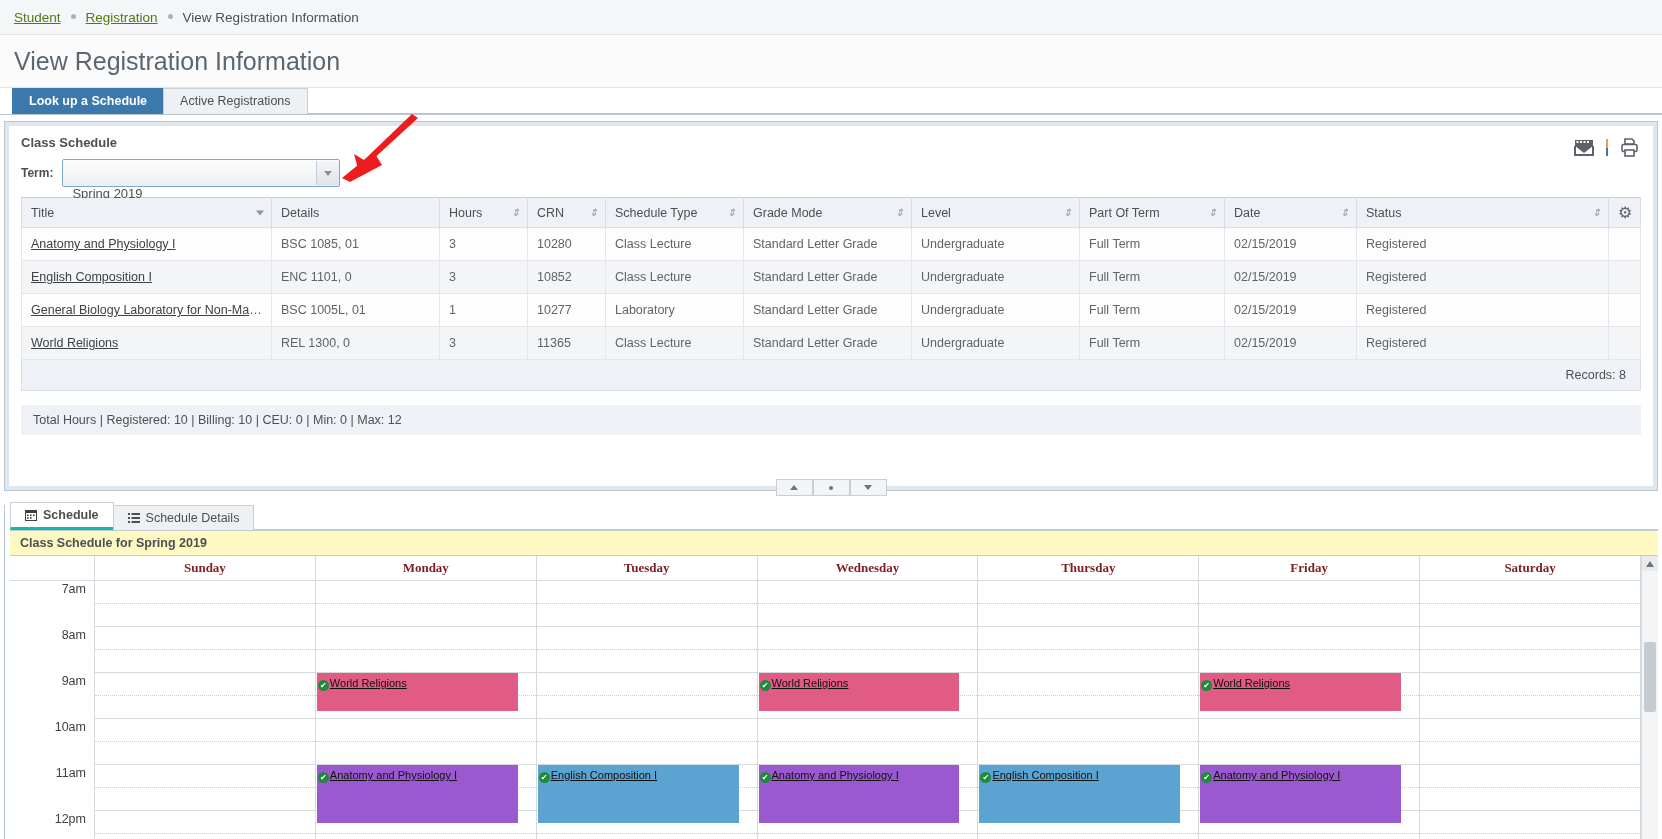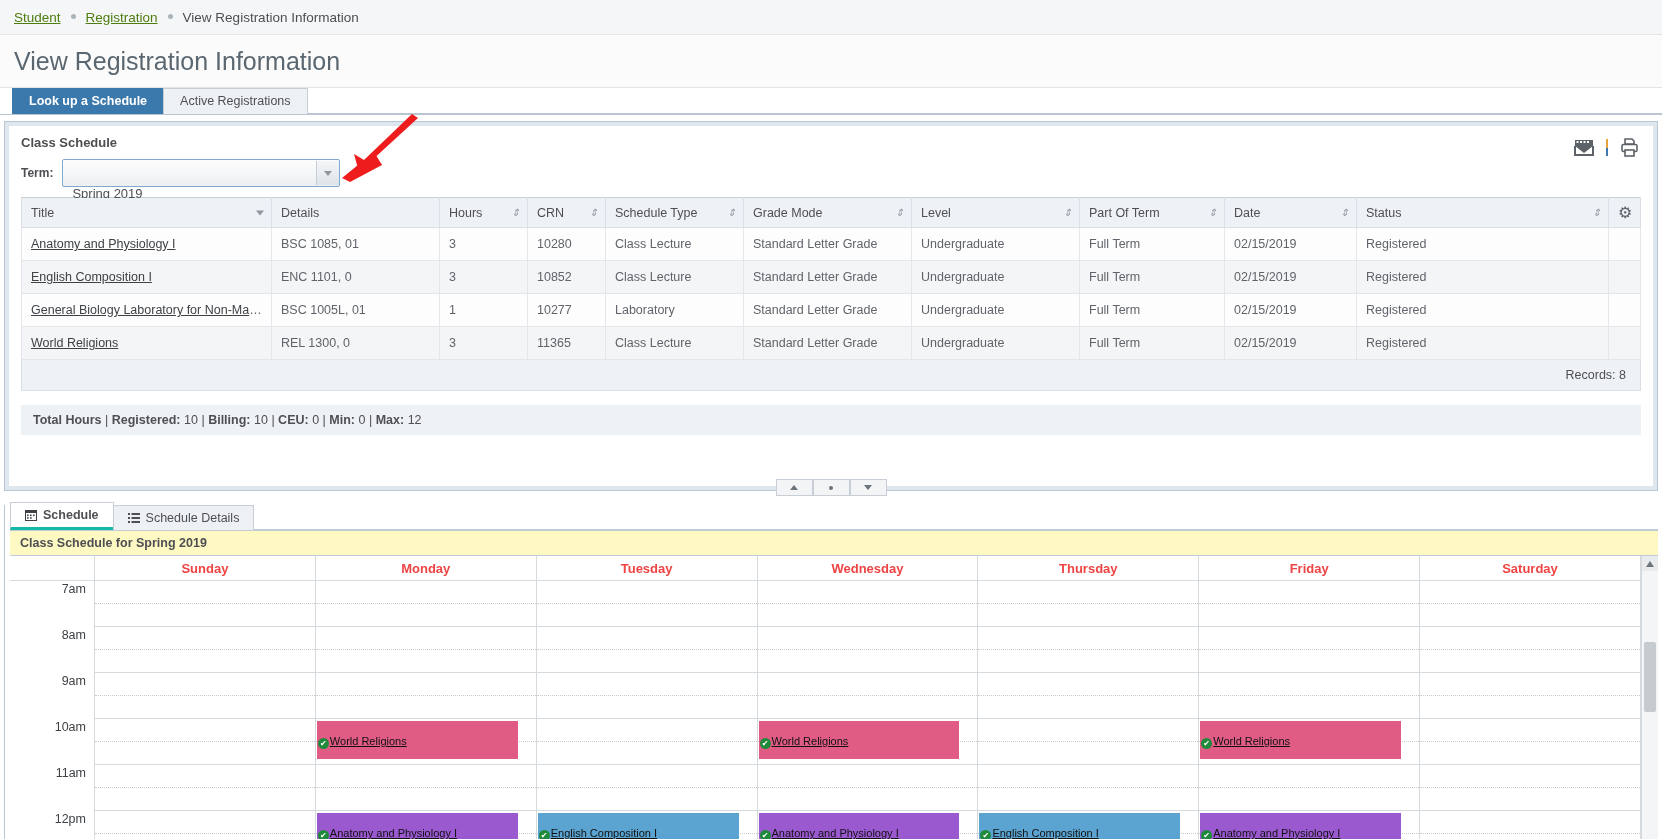--- a/index.html
+++ b/index.html
@@ -86,21 +86,21 @@
   th.gear{width:32px;}
   .gear-glyph{font-size:16px;color:#5d6268;display:inline-block;line-height:1;}
   .records-row{
     margin:0 12px;border:1px solid #d9dfe5;border-top:none;background:#eef1f5;
     height:30px;line-height:30px;text-align:right;padding-right:14px;font-size:12.5px;color:#4d4f53;
   }
   .totals{
     margin:14px 12px 0 12px;background:#eef1f5;height:30px;line-height:30px;
     padding:0 12px;font-size:12.5px;color:#4d4f53;
   }
-  .totals b{font-weight:bold;}
+  .totals b{font-weight:normal;}
   
   .splitter{position:absolute;left:0;right:0;bottom:-10px;display:flex;
             justify-content:center;align-items:center;gap:0;}
   .sp-btn{width:35px;height:15px;border:1px solid #c7ced5;background:#f2f4f6;
           display:flex;align-items:center;justify-content:center;cursor:pointer;}
   .sp-btn i.up{width:0;height:0;border-left:4px solid transparent;border-right:4px solid transparent;
                border-bottom:5px solid #6d757c;}
   .sp-btn i.dn{width:0;height:0;border-left:4px solid transparent;border-right:4px solid transparent;
                border-top:5px solid #6d757c;}
   .sp-dot{width:4px;height:4px;border-radius:50%;background:#6d757c;}
@@ -111,34 +111,34 @@
           border-bottom:none;background:#eef1f4;margin-right:-1px;cursor:pointer;color:#4d4f53;
           display:flex;align-items:center;gap:6px;}
   .subtab.active{background:#fff;font-weight:bold;border-bottom:3px solid #14b8a6;}
   .subtab-filler{flex:1;height:24px;border-bottom:1px solid #c2ccd6;}
   .sched-caption{background:#fef9c3;height:24px;line-height:24px;padding:0 10px;
                  font-size:12.5px;font-weight:bold;color:#4d4f53;border-bottom:1px solid #c2ccd6;}
   .cal{position:relative;display:flex;}
   .cal-main{flex:1;overflow:hidden;}
   table.cal-grid{border-collapse:collapse;width:100%;table-layout:fixed;}
   table.cal-grid th{
-    height:22px;font-size:13px;font-weight:bold;color:#ef4444;
-    border:1px solid #d5dade;border-top:none;background:#fff;
+    height:22px;font-size:13px;font-weight:bold;color:#7f1d1d;
+    border:1px solid #d5dade;border-top:none;background:#fff;font-family:Liberation Serif, serif;
   }
   table.cal-grid th.timecol{width:82px;border-left:none;}
   .slot{height:20px;border-right:1px solid #d5dade;position:relative;}
   .hourrow td{border-bottom:1px dotted #c9ced3;}
   .halfrow td{border-bottom:1px solid #d5dade;}
   td.timelabel{width:82px;text-align:right;padding-right:8px;font-size:12.5px;color:#3e4246;
                border-right:1px solid #d5dade;border-bottom:none;vertical-align:top;}
   td.timelabel.blank{border-bottom:none;}
   .event{
     position:absolute;left:1px;right:18px;top:0;
-    font-size:11px;color:#1b1b1b;padding:14px 0 0 1px;
-    box-sizing:border-box;overflow:hidden;cursor:pointer;margin-top:48px;
+    font-size:11px;color:#1b1b1b;padding:4px 0 0 1px;
+    box-sizing:border-box;overflow:hidden;cursor:pointer;
   }
   .event .chk{
     display:inline-block;width:11px;height:11px;border-radius:50%;
     background:#1f8a3b;color:#fff;font-size:8px;line-height:11px;text-align:center;
     vertical-align:-1px;margin-right:1px;
   }
   .event span.lbl{text-decoration:underline;color:#111;}
   .vscroll{width:16px;background:#f4f5f6;border-left:1px solid #d5dade;position:relative;}
   .vscroll .arrow{height:15px;background:#e9ebed;display:flex;align-items:center;justify-content:center;}
   .vscroll .thumb{position:absolute;left:2px;right:2px;top:86px;height:70px;background:#c6cbd0;border-radius:2px;}

